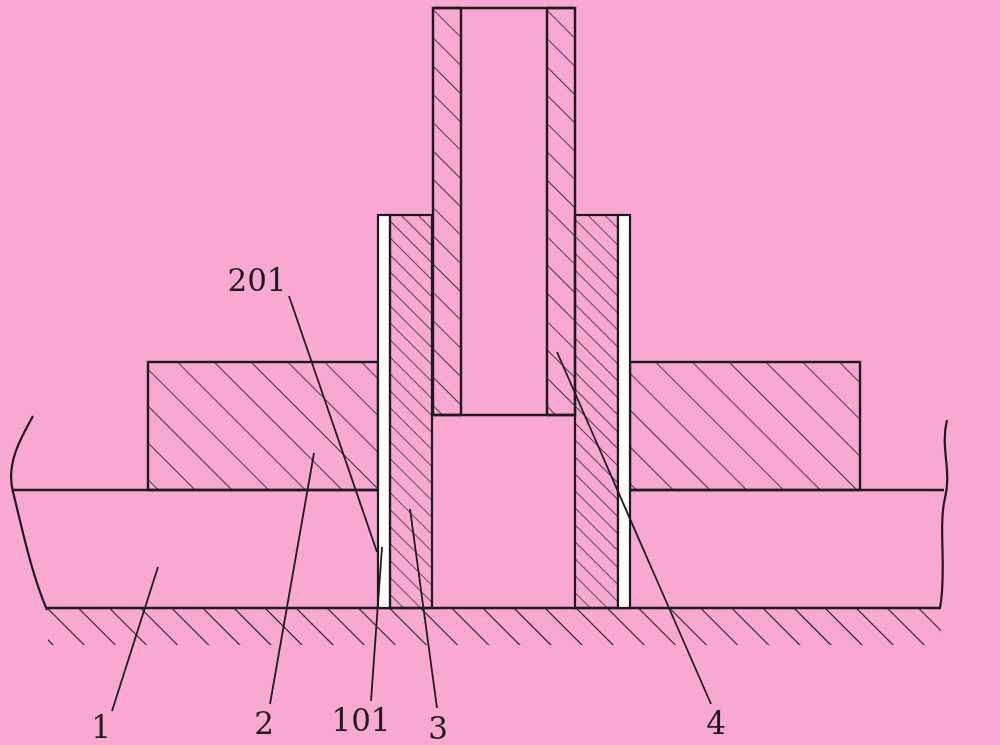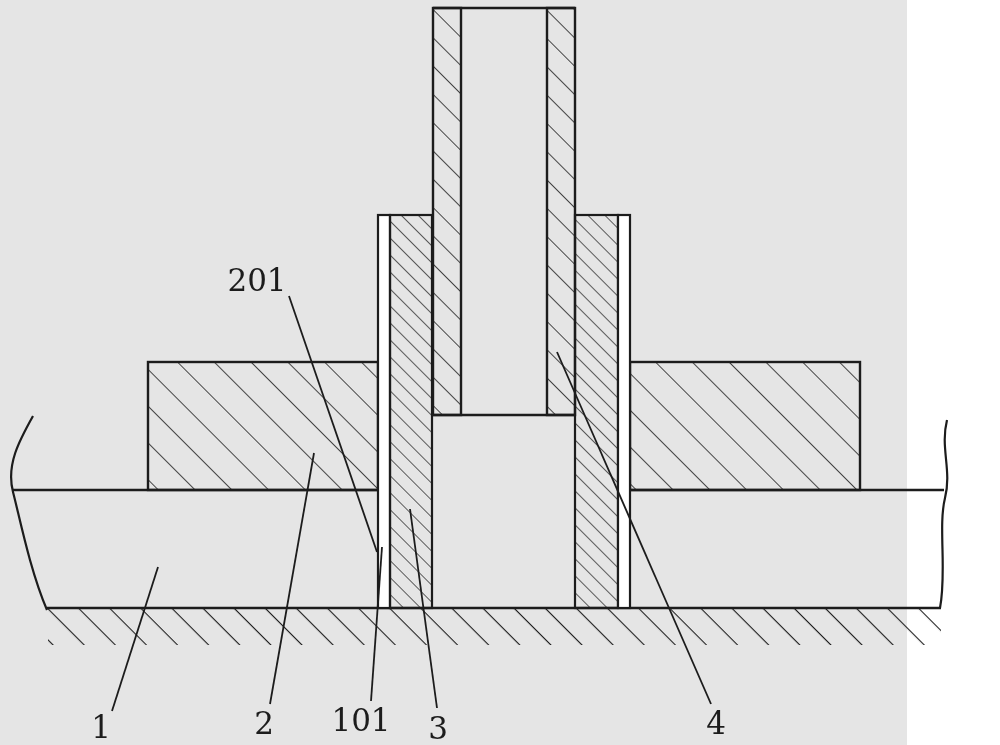--- a/index.html
+++ b/index.html
@@ -4,24 +4,24 @@
 <style>
   html, body {
     margin: 0;
     padding: 0;
     background: #ffffff;
     width: 1000px;
     height: 745px;
     overflow: hidden;
   }
   .stage {
-    width: 907px;
+    width: 1000px;
     height: 745px;
     position: relative;
-    background: #e5e5e5;
+    background: #f9a8d4;
   }
   svg { display: block; }
   text.fig-label {
     font-family: "DejaVu Serif", "Liberation Serif", serif;
     font-size: 31px;
     fill: #1c1c1c;
   }
 </style>
 </head>
 <body>

